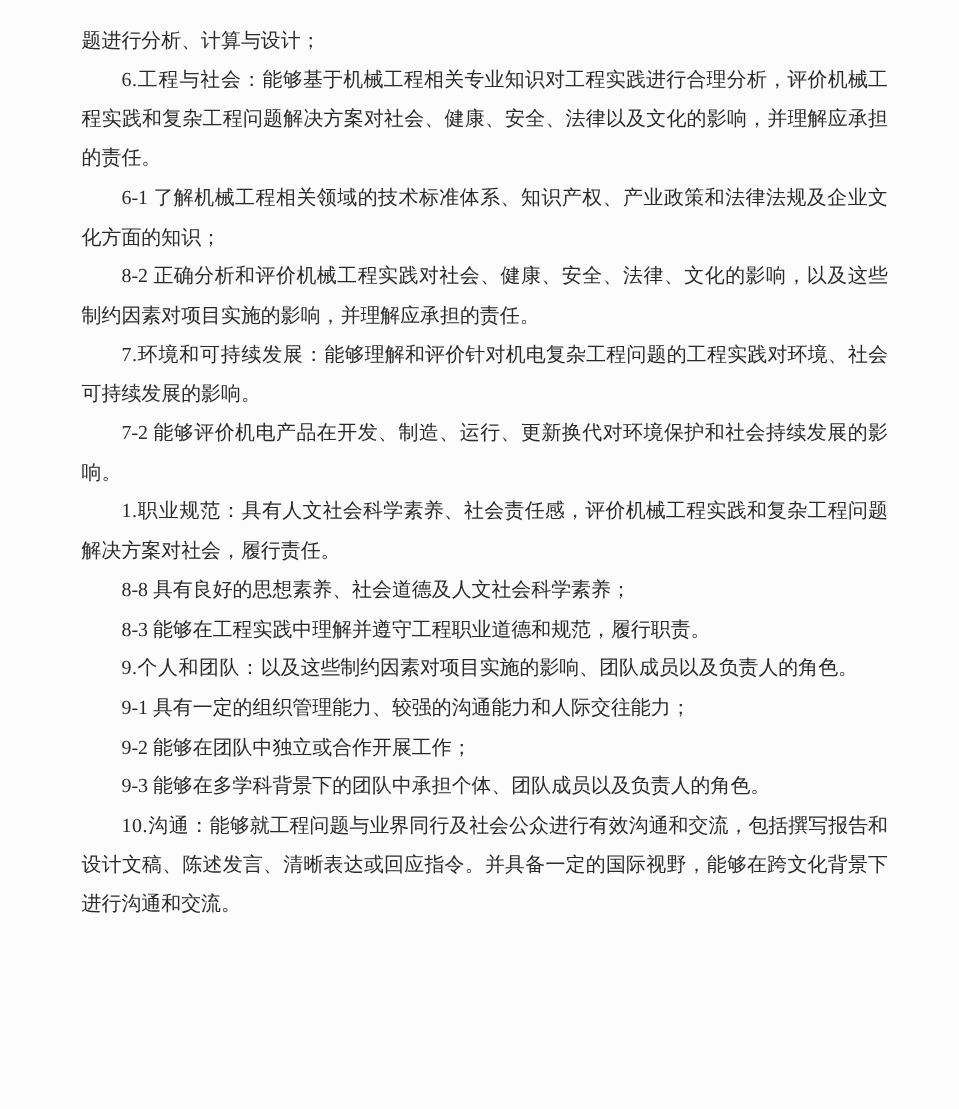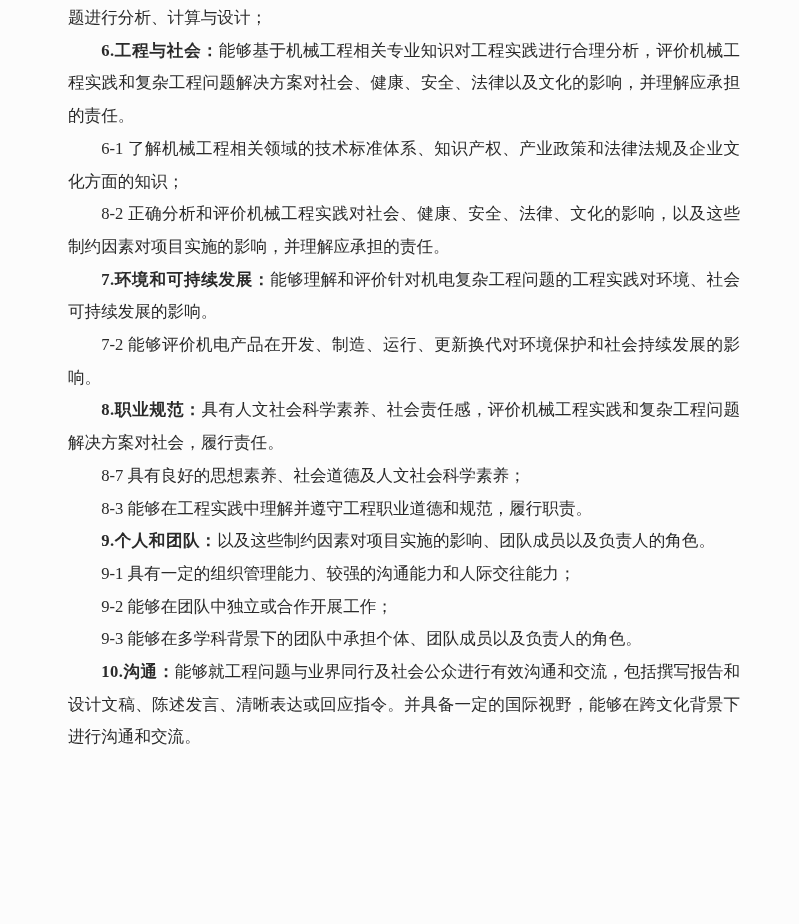--- a/index.html
+++ b/index.html
@@ -9,37 +9,37 @@
   * { margin: 0; padding: 0; box-sizing: border-box; }
   html, body {
     width: 799px;
     height: 924px;
     background: var(--bg);
     overflow: hidden;
   }
   .page {
     position: absolute;
     left: 68px;
-    top: 2px;
+    top: 18px;
     width: 672px;
     font-family: "Liberation Serif", "DejaVu Serif", serif;
     font-size: 16.6px;
     line-height: 32.7px;
     color: var(--fg);
     text-align: justify;
   }
   p.para {
     margin: 0;
     text-indent: 0;
   }
   p.para.indent {
     text-indent: 2em;
   }
   b.sec {
-    font-weight: 700;
+    font-weight: 400;
     letter-spacing: 0.5px;
   }
 </style>
 </head>
 <body>
 
 <div class="page">
 
   <p class="para"><span>题进行分析、计算与设计；</span></p>
 
@@ -48,23 +48,23 @@
 
   <p class="para indent"><span>6-1 了解机械工程相关领域的技术标准体系、知识产权、产业政策和法律法规及企业文化方面的知识；</span></p>
 
   <p class="para indent"><span>8-2 正确分析和评价机械工程实践对社会、健康、安全、法律、文化的影响，以及这些制约因素对项目实施的影响，并理解应承担的责任。</span></p>
 
   <p class="para indent"><b class="sec">7.环境和可持续发展：</b><span>能够理解和评价针对机电复杂工程问题的工程实践对环境、社会可持续发展的影响。</span></p>
 
 
   <p class="para indent"><span>7-2 能够评价机电产品在开发、制造、运行、更新换代对环境保护和社会持续发展的影响。</span></p>
 
-  <p class="para indent"><b class="sec">8.职业规范：</b><span>具有人文社会科学素养、社会责任感，评价机械工程实践和复杂工程问题解决方案对社会，履行责任。</span></p>
+  <p class="para indent"><b class="sec">1.职业规范：</b><span>具有人文社会科学素养、社会责任感，评价机械工程实践和复杂工程问题解决方案对社会，履行责任。</span></p>
 
-  <p class="para indent"><span>8-7 具有良好的思想素养、社会道德及人文社会科学素养；</span></p>
+  <p class="para indent"><span>8-8 具有良好的思想素养、社会道德及人文社会科学素养；</span></p>
 
 
   <p class="para indent"><span>8-3 能够在工程实践中理解并遵守工程职业道德和规范，履行职责。</span></p>
 
   <p class="para indent"><b class="sec">9.个人和团队：</b><span>以及这些制约因素对项目实施的影响、团队成员以及负责人的角色。</span></p>
 
   <p class="para indent"><span>9-1 具有一定的组织管理能力、较强的沟通能力和人际交往能力；</span></p>
 
   <p class="para indent"><span>9-2 能够在团队中独立或合作开展工作；</span></p>
 

